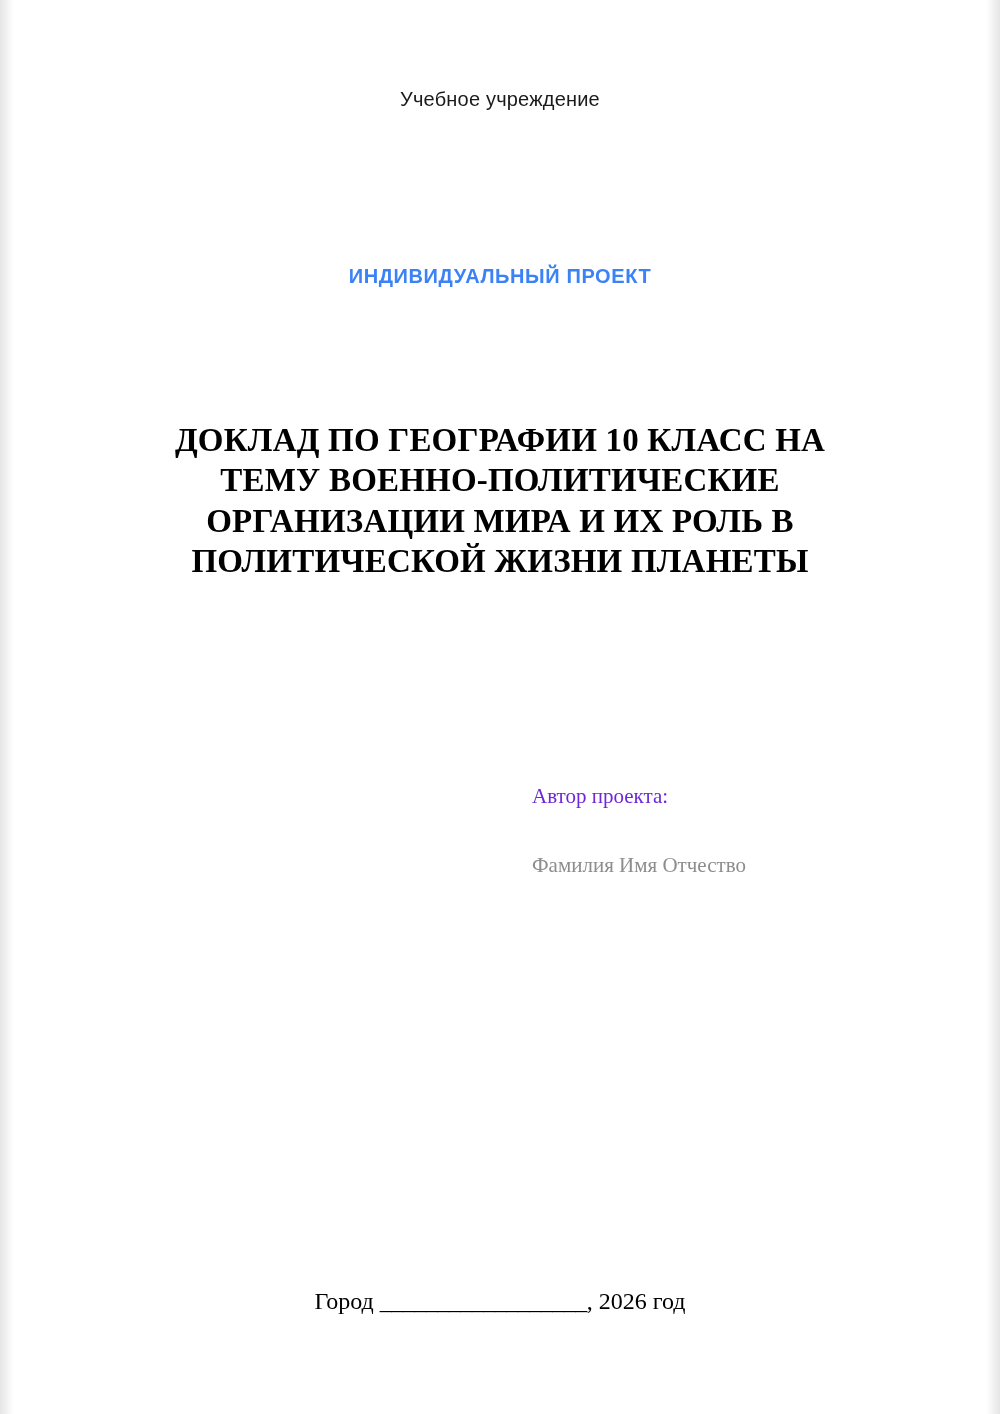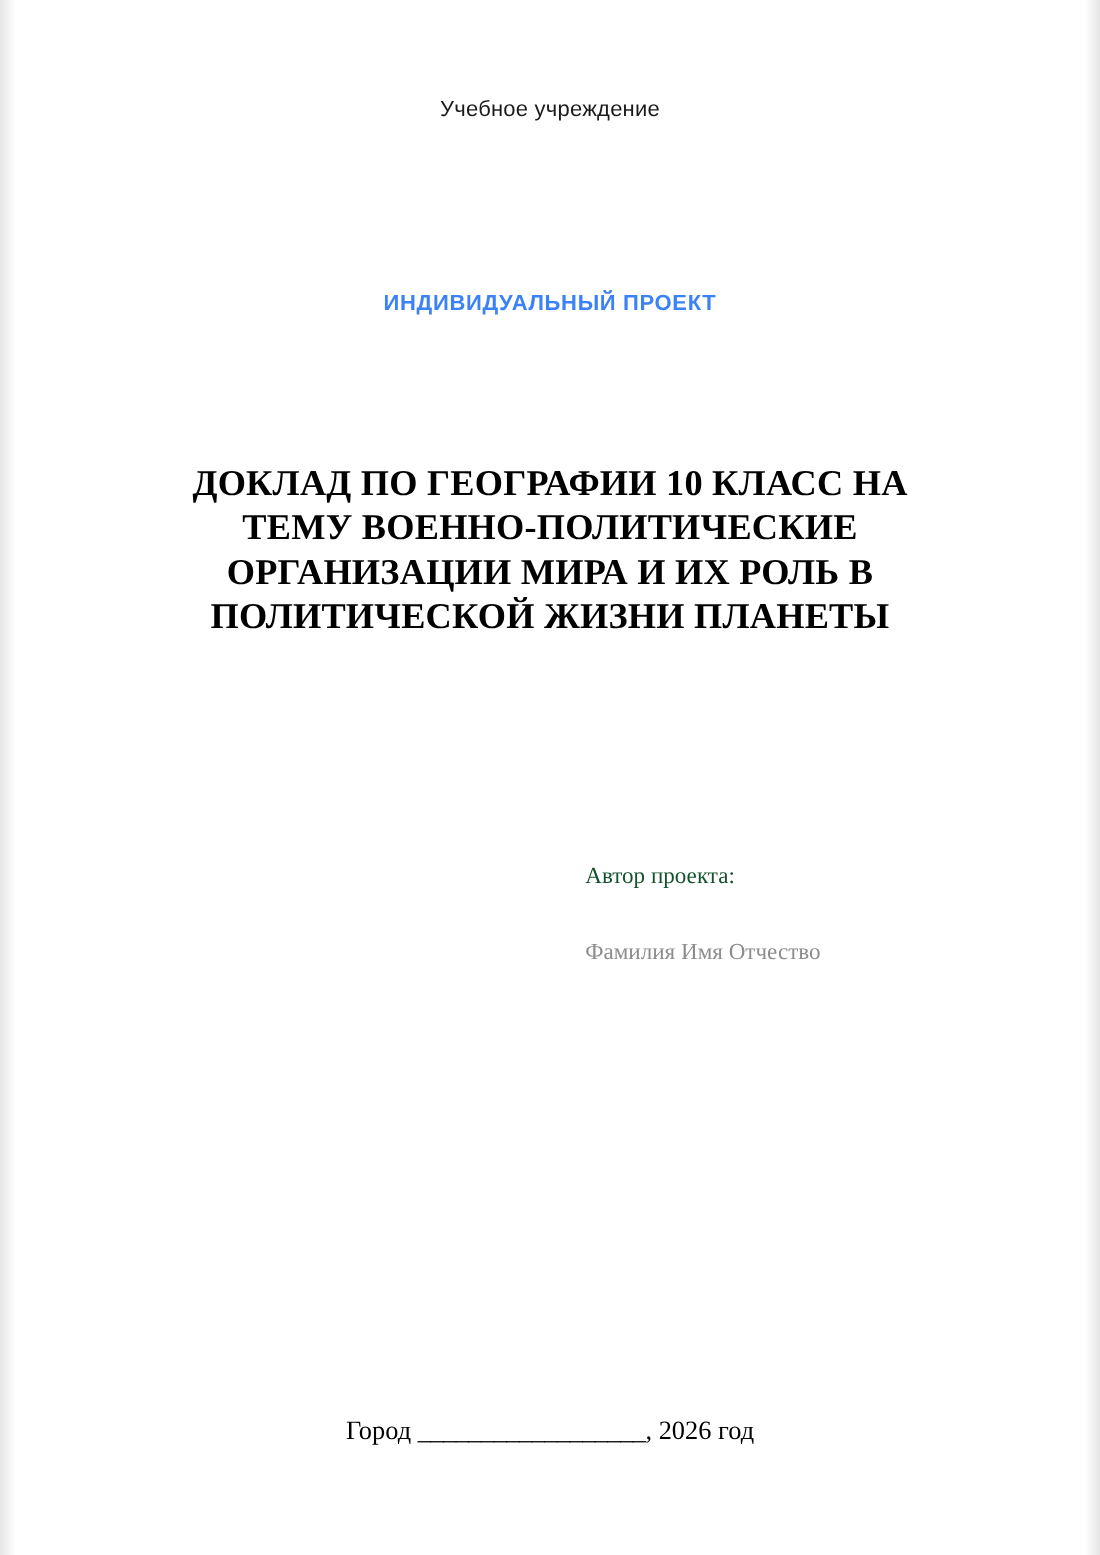--- a/index.html
+++ b/index.html
@@ -87,21 +87,21 @@
   .credits {
     position: absolute;
     top: 786px;
     left: 532px;
     width: 400px;
     font-size: 21px;
     line-height: 1.0;
   }
   .credits .block { margin-bottom: 30px; }
   .credits .label {
-    color: #14532d;
+    color: #6d28d9;
     margin-bottom: 14px;
   }
   .credits .value {
     color: #8d8d8d;
     margin-bottom: 10px;
     margin-top: 48px;
   }
   .credits .value:last-child { margin-bottom: 0; }
 
   .footer {

